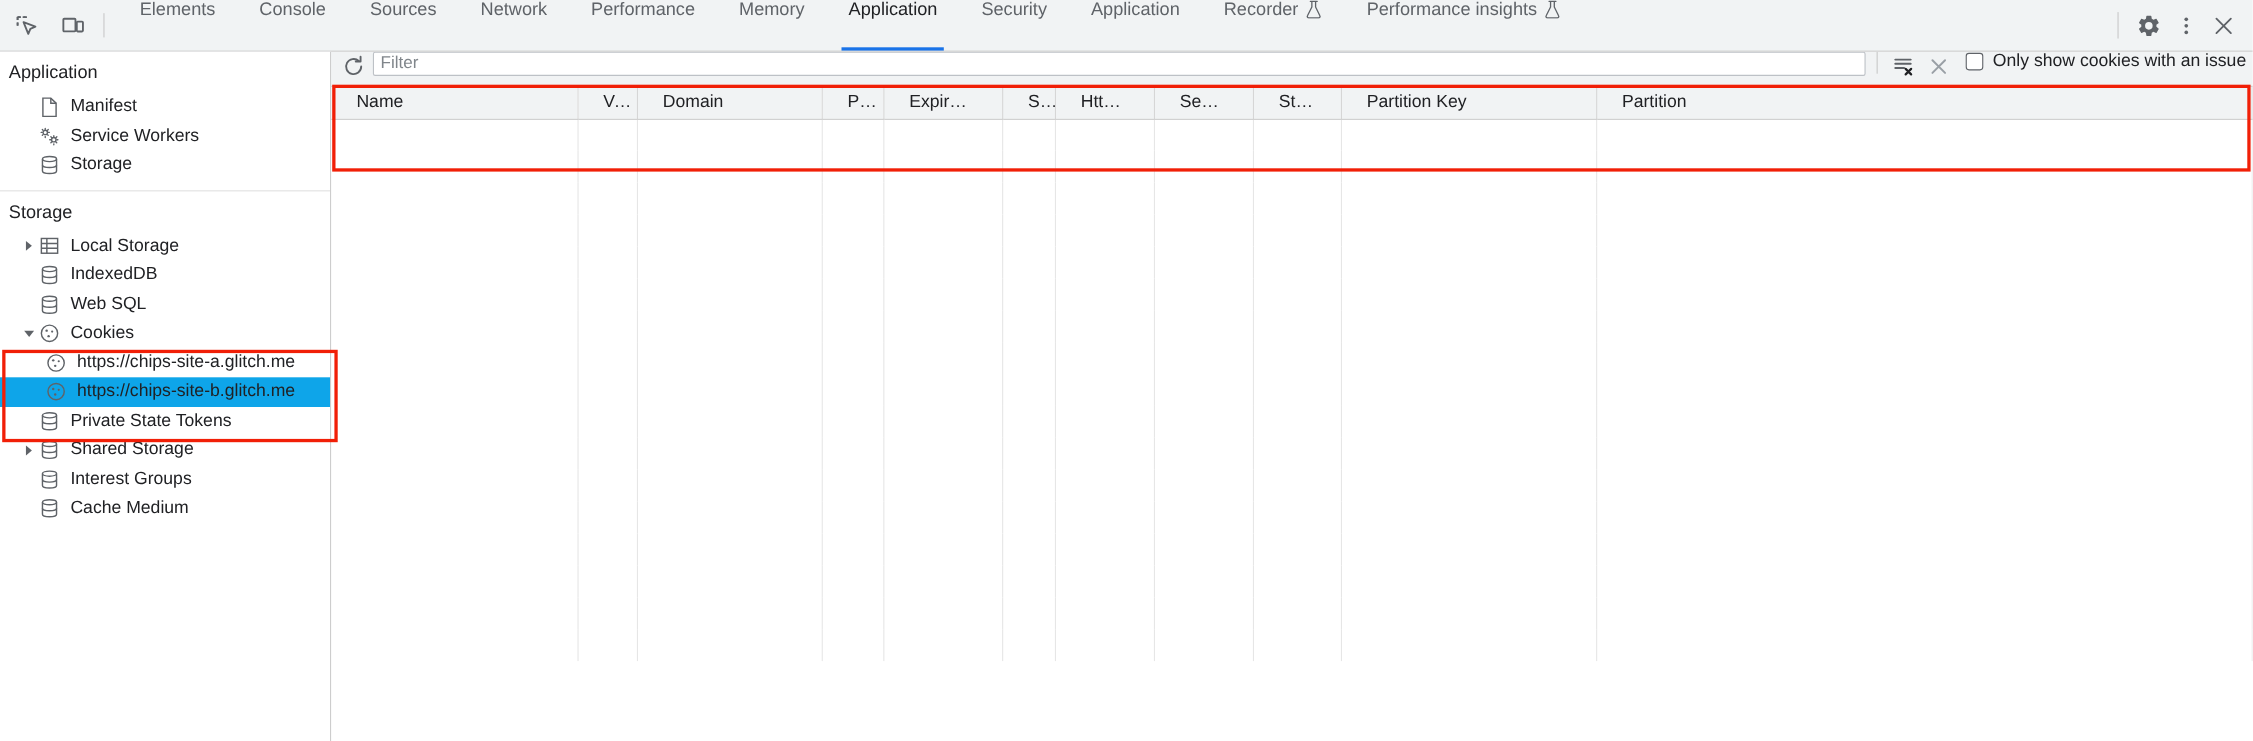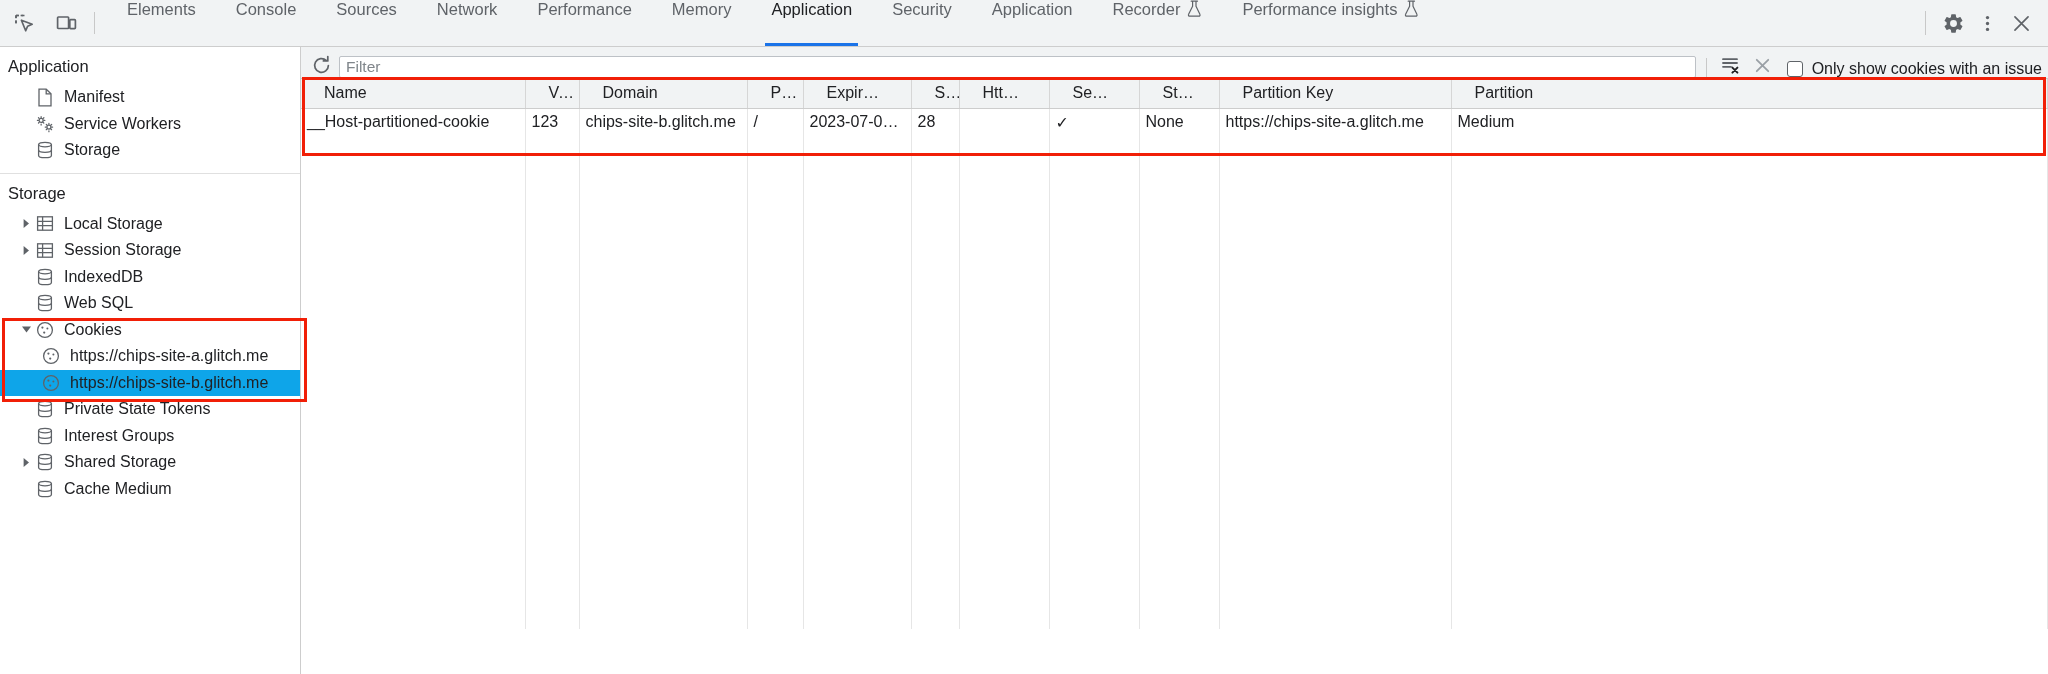--- a/index.html
+++ b/index.html
@@ -94,21 +94,21 @@
   .sb-label { line-height: 1; }
   .indent-1 { padding-left: 18px; }
   .indent-2 { padding-left: 40px; }
 
   
   .main { flex: 1; display: flex; flex-direction: column; min-width: 0; background: #fff; }
   .filterbar {
     height: 32px; min-height: 32px;
     background: #f1f3f4;
     border-bottom: 1px solid #cdcdcd;
-    display: flex; align-items: flex-end;
+    display: flex; align-items: flex-start;
     padding: 0 6px;
     gap: 4px;
   }
   .fb-btn {
     width: 28px; height: 26px;
     display: flex; align-items: center; justify-content: center;
     border-radius: 3px; flex: 0 0 auto;
   }
   .filter-input {
     flex: 1 1 auto; height: 22px;
@@ -327,138 +327,124 @@
         </span>
         <span class="sb-ico">
           <svg width="18" height="17" viewBox="0 0 18 17">
             <rect x="1.6" y="1.8" width="14.8" height="13.4" fill="none" stroke="#5f6368" stroke-width="1.3"></rect>
             <path d="M1.6 6.3h14.8M1.6 10.7h14.8M6.6 1.8v13.4" stroke="#5f6368" stroke-width="1.3"></path>
           </svg>
         </span>
         <span class="sb-label">Local Storage</span>
       </div>
 
+
+      <div class="sb-item indent-1">
+        <span class="sb-arrow spacer"></span>
+        <span class="sb-ico">
+          <svg width="18" height="18" viewBox="0 0 18 18">
+            <ellipse cx="9" cy="3.6" rx="6.4" ry="2.3" fill="none" stroke="#5f6368" stroke-width="1.3"></ellipse>
+            <path d="M2.6 3.6v10.8c0 1.27 2.87 2.3 6.4 2.3s6.4-1.03 6.4-2.3V3.6" fill="none" stroke="#5f6368" stroke-width="1.3"></path>
+            <path d="M2.6 9c0 1.27 2.87 2.3 6.4 2.3s6.4-1.03 6.4-2.3" fill="none" stroke="#5f6368" stroke-width="1.3"></path>
+          </svg>
+        </span>
+        <span class="sb-label">IndexedDB</span>
+      </div>
+
+      <div class="sb-item indent-1">
+        <span class="sb-arrow spacer"></span>
+        <span class="sb-ico">
+          <svg width="18" height="18" viewBox="0 0 18 18">
+            <ellipse cx="9" cy="3.6" rx="6.4" ry="2.3" fill="none" stroke="#5f6368" stroke-width="1.3"></ellipse>
+            <path d="M2.6 3.6v10.8c0 1.27 2.87 2.3 6.4 2.3s6.4-1.03 6.4-2.3V3.6" fill="none" stroke="#5f6368" stroke-width="1.3"></path>
+            <path d="M2.6 9c0 1.27 2.87 2.3 6.4 2.3s6.4-1.03 6.4-2.3" fill="none" stroke="#5f6368" stroke-width="1.3"></path>
+          </svg>
+        </span>
+        <span class="sb-label">Web SQL</span>
+      </div>
+
+      <div class="sb-item indent-1">
+        <span class="sb-arrow">
+          <svg width="11" height="9" viewBox="0 0 11 9">
+              <path d="M1 1.6 L10 1.6 L5.5 7.4Z" fill="#5f6368"></path>
+            </svg>
+        </span>
+        <span class="sb-ico">
+          <svg width="18" height="18" viewBox="0 0 18 18">
+            <circle cx="9" cy="9" r="7.4" fill="none" stroke="#5f6368" stroke-width="1.3"></circle>
+            <circle cx="6.4" cy="6.6" r="1.1" fill="#5f6368"></circle>
+            <circle cx="11.4" cy="7.4" r="1.0" fill="#5f6368"></circle>
+            <circle cx="8.2" cy="11.6" r="1.1" fill="#5f6368"></circle>
+          </svg>
+        </span>
+        <span class="sb-label">Cookies</span>
+      </div>
+
+      <div class="sb-item indent-2">
+        <span class="sb-ico">
+          <svg width="18" height="18" viewBox="0 0 18 18">
+            <circle cx="9" cy="9" r="7.4" fill="none" stroke="#5f6368" stroke-width="1.3"></circle>
+            <circle cx="6.4" cy="6.6" r="1.1" fill="#5f6368"></circle>
+            <circle cx="11.4" cy="7.4" r="1.0" fill="#5f6368"></circle>
+            <circle cx="8.2" cy="11.6" r="1.1" fill="#5f6368"></circle>
+          </svg>
+        </span>
+        <span class="sb-label">https://chips-site-a.glitch.me</span>
+      </div>
+
+      <div class="sb-item indent-2 sel">
+        <span class="sb-ico">
+          <svg width="18" height="18" viewBox="0 0 18 18">
+            <circle cx="9" cy="9" r="7.4" fill="none" stroke="#5f6368" stroke-width="1.3"></circle>
+            <circle cx="6.4" cy="6.6" r="1.1" fill="#5f6368"></circle>
+            <circle cx="11.4" cy="7.4" r="1.0" fill="#5f6368"></circle>
+            <circle cx="8.2" cy="11.6" r="1.1" fill="#5f6368"></circle>
+          </svg>
+        </span>
+        <span class="sb-label">https://chips-site-b.glitch.me</span>
+      </div>
+
+      <div class="sb-item indent-1">
+        <span class="sb-arrow spacer"></span>
+        <span class="sb-ico">
+          <svg width="18" height="18" viewBox="0 0 18 18">
+            <ellipse cx="9" cy="3.6" rx="6.4" ry="2.3" fill="none" stroke="#5f6368" stroke-width="1.3"></ellipse>
+            <path d="M2.6 3.6v10.8c0 1.27 2.87 2.3 6.4 2.3s6.4-1.03 6.4-2.3V3.6" fill="none" stroke="#5f6368" stroke-width="1.3"></path>
+            <path d="M2.6 9c0 1.27 2.87 2.3 6.4 2.3s6.4-1.03 6.4-2.3" fill="none" stroke="#5f6368" stroke-width="1.3"></path>
+          </svg>
+        </span>
+        <span class="sb-label">Private State Tokens</span>
+      </div>
+
       <div class="sb-item indent-1">
         <span class="sb-arrow">
           <svg width="9" height="11" viewBox="0 0 9 11">
               <path d="M1.6 1 L7 5.5 L1.6 10Z" fill="#5f6368"></path>
             </svg>
         </span>
         <span class="sb-ico">
-          <svg width="18" height="17" viewBox="0 0 18 17">
-            <rect x="1.6" y="1.8" width="14.8" height="13.4" fill="none" stroke="#5f6368" stroke-width="1.3"></rect>
-            <path d="M1.6 6.3h14.8M1.6 10.7h14.8M6.6 1.8v13.4" stroke="#5f6368" stroke-width="1.3"></path>
-          </svg>
-        </span>
-        <span class="sb-label">Session Storage</span>
-      </div>
-
-      <div class="sb-item indent-1">
-        <span class="sb-arrow spacer"></span>
-        <span class="sb-ico">
           <svg width="18" height="18" viewBox="0 0 18 18">
             <ellipse cx="9" cy="3.6" rx="6.4" ry="2.3" fill="none" stroke="#5f6368" stroke-width="1.3"></ellipse>
             <path d="M2.6 3.6v10.8c0 1.27 2.87 2.3 6.4 2.3s6.4-1.03 6.4-2.3V3.6" fill="none" stroke="#5f6368" stroke-width="1.3"></path>
             <path d="M2.6 9c0 1.27 2.87 2.3 6.4 2.3s6.4-1.03 6.4-2.3" fill="none" stroke="#5f6368" stroke-width="1.3"></path>
           </svg>
         </span>
-        <span class="sb-label">IndexedDB</span>
+        <span class="sb-label">Shared Storage</span>
       </div>
 
       <div class="sb-item indent-1">
         <span class="sb-arrow spacer"></span>
         <span class="sb-ico">
           <svg width="18" height="18" viewBox="0 0 18 18">
             <ellipse cx="9" cy="3.6" rx="6.4" ry="2.3" fill="none" stroke="#5f6368" stroke-width="1.3"></ellipse>
             <path d="M2.6 3.6v10.8c0 1.27 2.87 2.3 6.4 2.3s6.4-1.03 6.4-2.3V3.6" fill="none" stroke="#5f6368" stroke-width="1.3"></path>
             <path d="M2.6 9c0 1.27 2.87 2.3 6.4 2.3s6.4-1.03 6.4-2.3" fill="none" stroke="#5f6368" stroke-width="1.3"></path>
           </svg>
         </span>
-        <span class="sb-label">Web SQL</span>
-      </div>
-
-      <div class="sb-item indent-1">
-        <span class="sb-arrow">
-          <svg width="11" height="9" viewBox="0 0 11 9">
-              <path d="M1 1.6 L10 1.6 L5.5 7.4Z" fill="#5f6368"></path>
-            </svg>
-        </span>
-        <span class="sb-ico">
-          <svg width="18" height="18" viewBox="0 0 18 18">
-            <circle cx="9" cy="9" r="7.4" fill="none" stroke="#5f6368" stroke-width="1.3"></circle>
-            <circle cx="6.4" cy="6.6" r="1.1" fill="#5f6368"></circle>
-            <circle cx="11.4" cy="7.4" r="1.0" fill="#5f6368"></circle>
-            <circle cx="8.2" cy="11.6" r="1.1" fill="#5f6368"></circle>
-          </svg>
-        </span>
-        <span class="sb-label">Cookies</span>
-      </div>
-
-      <div class="sb-item indent-2">
-        <span class="sb-ico">
-          <svg width="18" height="18" viewBox="0 0 18 18">
-            <circle cx="9" cy="9" r="7.4" fill="none" stroke="#5f6368" stroke-width="1.3"></circle>
-            <circle cx="6.4" cy="6.6" r="1.1" fill="#5f6368"></circle>
-            <circle cx="11.4" cy="7.4" r="1.0" fill="#5f6368"></circle>
-            <circle cx="8.2" cy="11.6" r="1.1" fill="#5f6368"></circle>
-          </svg>
-        </span>
-        <span class="sb-label">https://chips-site-a.glitch.me</span>
-      </div>
-
-      <div class="sb-item indent-2 sel">
-        <span class="sb-ico">
-          <svg width="18" height="18" viewBox="0 0 18 18">
-            <circle cx="9" cy="9" r="7.4" fill="none" stroke="#5f6368" stroke-width="1.3"></circle>
-            <circle cx="6.4" cy="6.6" r="1.1" fill="#5f6368"></circle>
-            <circle cx="11.4" cy="7.4" r="1.0" fill="#5f6368"></circle>
-            <circle cx="8.2" cy="11.6" r="1.1" fill="#5f6368"></circle>
-          </svg>
-        </span>
-        <span class="sb-label">https://chips-site-b.glitch.me</span>
-      </div>
-
-      <div class="sb-item indent-1">
-        <span class="sb-arrow spacer"></span>
-        <span class="sb-ico">
-          <svg width="18" height="18" viewBox="0 0 18 18">
-            <ellipse cx="9" cy="3.6" rx="6.4" ry="2.3" fill="none" stroke="#5f6368" stroke-width="1.3"></ellipse>
-            <path d="M2.6 3.6v10.8c0 1.27 2.87 2.3 6.4 2.3s6.4-1.03 6.4-2.3V3.6" fill="none" stroke="#5f6368" stroke-width="1.3"></path>
-            <path d="M2.6 9c0 1.27 2.87 2.3 6.4 2.3s6.4-1.03 6.4-2.3" fill="none" stroke="#5f6368" stroke-width="1.3"></path>
-          </svg>
-        </span>
-        <span class="sb-label">Private State Tokens</span>
-      </div>
-
-      <div class="sb-item indent-1">
-        <span class="sb-arrow spacer"></span>
-        <span class="sb-ico">
-          <svg width="18" height="18" viewBox="0 0 18 18">
-            <ellipse cx="9" cy="3.6" rx="6.4" ry="2.3" fill="none" stroke="#5f6368" stroke-width="1.3"></ellipse>
-            <path d="M2.6 3.6v10.8c0 1.27 2.87 2.3 6.4 2.3s6.4-1.03 6.4-2.3V3.6" fill="none" stroke="#5f6368" stroke-width="1.3"></path>
-            <path d="M2.6 9c0 1.27 2.87 2.3 6.4 2.3s6.4-1.03 6.4-2.3" fill="none" stroke="#5f6368" stroke-width="1.3"></path>
-          </svg>
-        </span>
         <span class="sb-label">Interest Groups</span>
-      </div>
-
-      <div class="sb-item indent-1">
-        <span class="sb-arrow">
-          <svg width="9" height="11" viewBox="0 0 9 11">
-              <path d="M1.6 1 L7 5.5 L1.6 10Z" fill="#5f6368"></path>
-            </svg>
-        </span>
-        <span class="sb-ico">
-          <svg width="18" height="18" viewBox="0 0 18 18">
-            <ellipse cx="9" cy="3.6" rx="6.4" ry="2.3" fill="none" stroke="#5f6368" stroke-width="1.3"></ellipse>
-            <path d="M2.6 3.6v10.8c0 1.27 2.87 2.3 6.4 2.3s6.4-1.03 6.4-2.3V3.6" fill="none" stroke="#5f6368" stroke-width="1.3"></path>
-            <path d="M2.6 9c0 1.27 2.87 2.3 6.4 2.3s6.4-1.03 6.4-2.3" fill="none" stroke="#5f6368" stroke-width="1.3"></path>
-          </svg>
-        </span>
-        <span class="sb-label">Shared Storage</span>
       </div>
 
       <div class="sb-item indent-1">
         <span class="sb-arrow spacer"></span>
         <span class="sb-ico">
           <svg width="18" height="18" viewBox="0 0 18 18">
             <ellipse cx="9" cy="3.6" rx="6.4" ry="2.3" fill="none" stroke="#5f6368" stroke-width="1.3"></ellipse>
             <path d="M2.6 3.6v10.8c0 1.27 2.87 2.3 6.4 2.3s6.4-1.03 6.4-2.3V3.6" fill="none" stroke="#5f6368" stroke-width="1.3"></path>
             <path d="M2.6 9c0 1.27 2.87 2.3 6.4 2.3s6.4-1.03 6.4-2.3" fill="none" stroke="#5f6368" stroke-width="1.3"></path>
           </svg>
@@ -524,33 +510,20 @@
               <th>Expires / M…</th>
               <th>Size</th>
               <th>HttpOnly</th>
               <th>Secure</th>
               <th>Storage</th>
               <th>Partition Key</th>
               <th>Partition</th>
             </tr>
           </thead>
           <tbody>
-            <tr>
-              <td>__Host-partitioned-cookie</td>
-              <td>123</td>
-              <td>chips-site-b.glitch.me</td>
-              <td>/</td>
-              <td>2023-07-07…</td>
-              <td>28</td>
-              <td></td>
-              <td>✓</td>
-              <td>None</td>
-              <td>https://chips-site-a.glitch.me</td>
-              <td>Medium</td>
-            </tr>
             <tr class="filler">
               <td></td>
                 <td></td>
               <td></td>
                 <td></td>
               <td></td>
                 <td></td>
               <td></td>
                 <td></td>
               <td></td>

